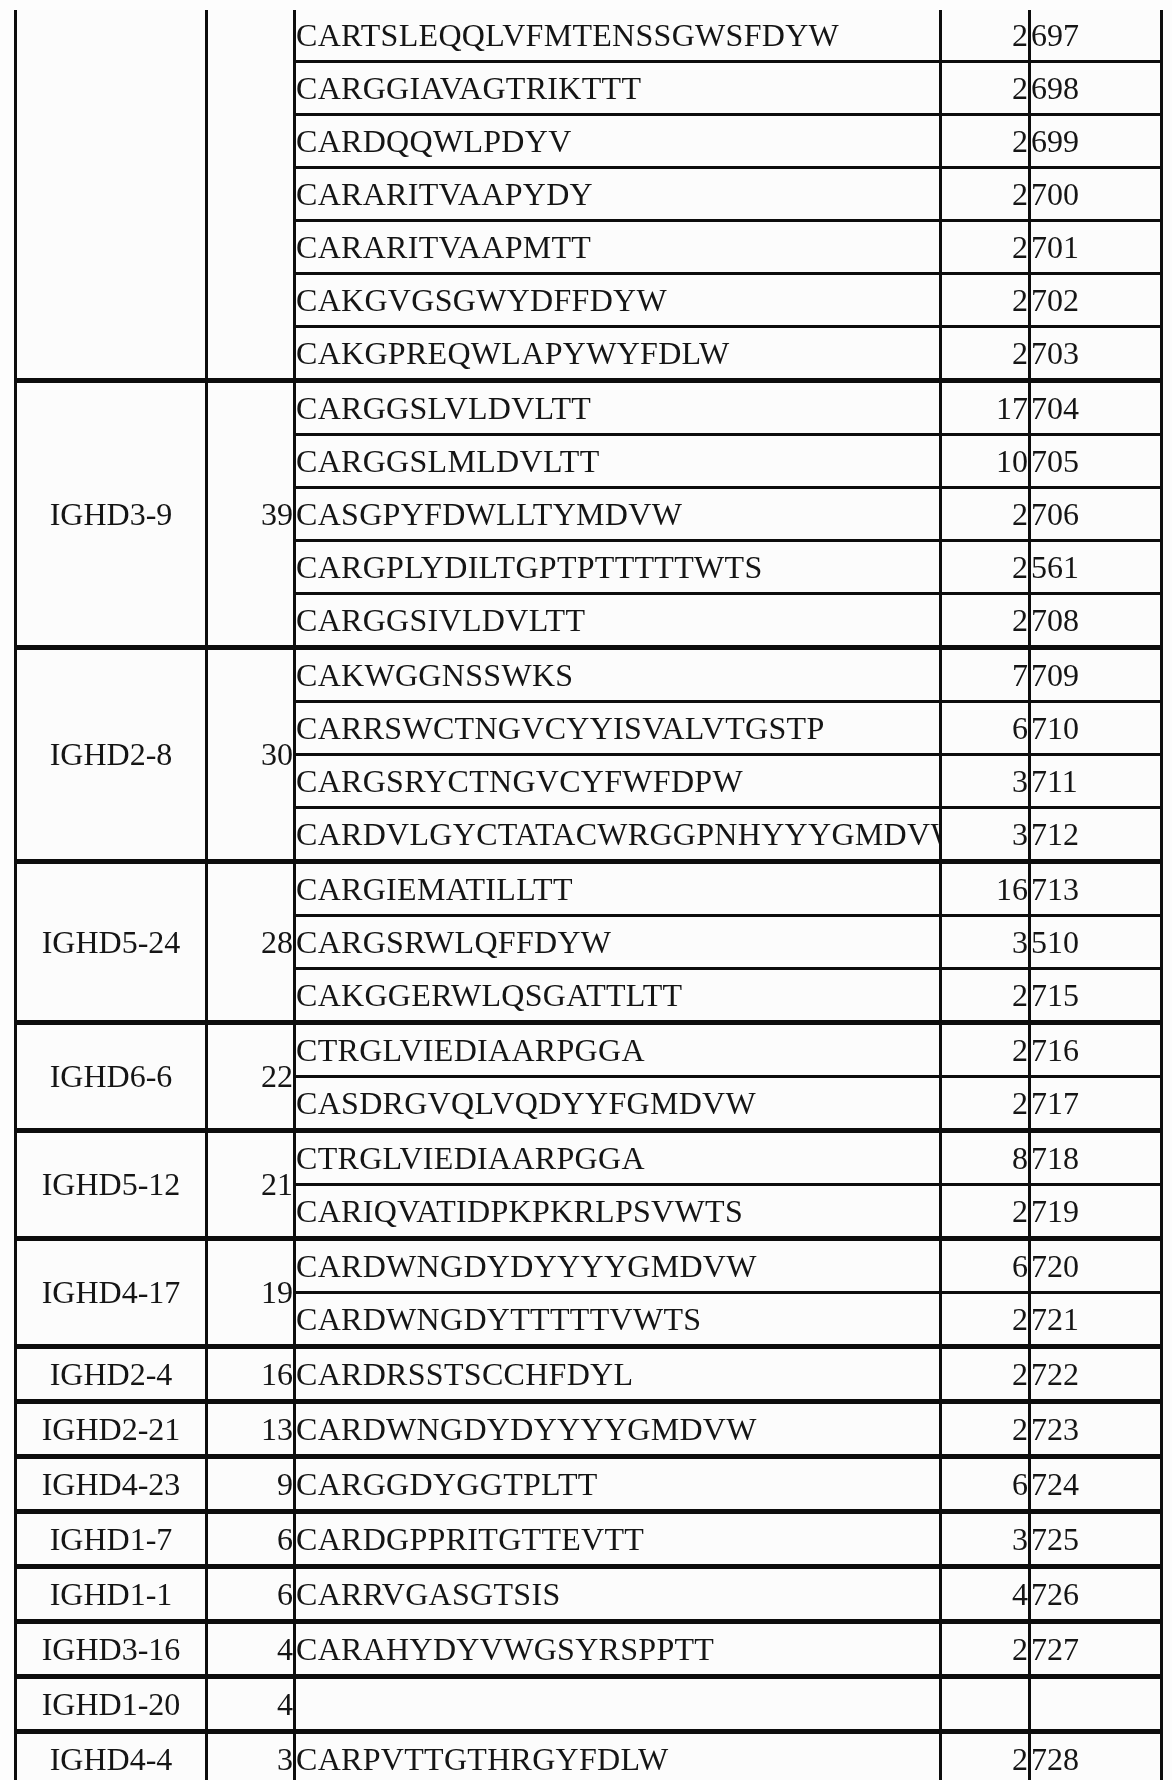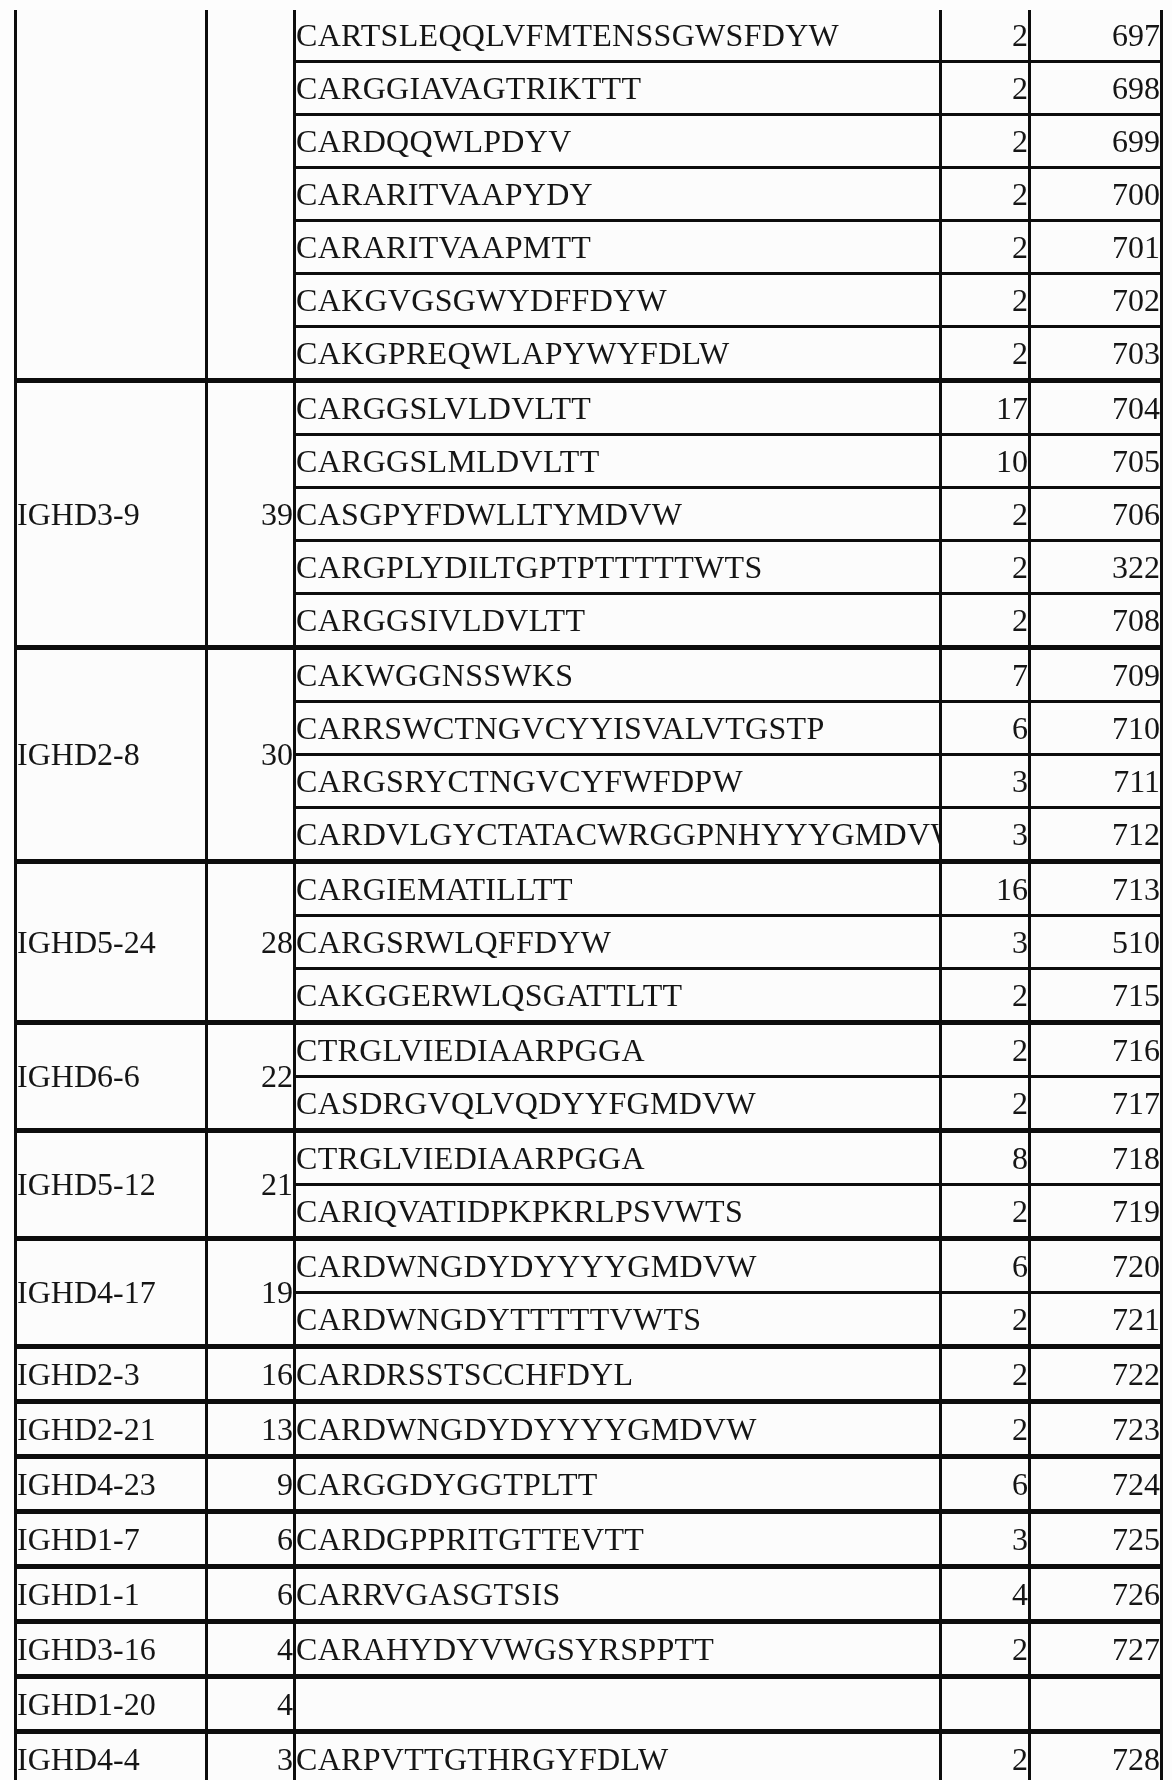--- a/index.html
+++ b/index.html
@@ -30,25 +30,25 @@
   }
   table.seq-table td {
     border: 3px solid #0d0d0d;
     height: 50px;
     padding: 0;
     overflow: hidden;
     white-space: nowrap;
     vertical-align: middle;
     background: #fcfcfc;
   }
-  td.col-gene   { text-align: left; }
+  td.col-gene   { text-align: center; }
   td.col-total  { text-align: right; }
   td.col-seq    { text-align: left;  padding-left: 13px; letter-spacing: 0.3px; }
   td.col-count  { text-align: right; padding-right: 13px; }
-  td.col-id     { text-align: right; padding-right: 15px; }
+  td.col-id     { text-align: left; padding-right: 15px; }
 
   tr.group-start td { border-top-width: 5px; }
   tr.row-first  td { border-top: none !important; }
 </style>
 </head>
 <body>
 
 <div class="scan-page">
   <table class="seq-table">
     <colgroup>
@@ -109,21 +109,21 @@
           <td class="col-id">705</td>
         </tr>
         <tr>
           <td class="col-seq">CASGPYFDWLLTYMDVW</td>
           <td class="col-count">2</td>
           <td class="col-id">706</td>
         </tr>
         <tr>
           <td class="col-seq">CARGPLYDILTGPTPTTTTTWTS</td>
           <td class="col-count">2</td>
-          <td class="col-id">322</td>
+          <td class="col-id">561</td>
         </tr>
         <tr>
           <td class="col-seq">CARGGSIVLDVLTT</td>
           <td class="col-count">2</td>
           <td class="col-id">708</td>
         </tr>
         <tr class="group-start">
           <td class="col-gene" rowspan="4">IGHD2-8</td>
           <td class="col-total" rowspan="4">30</td>
           <td class="col-seq">CAKWGGNSSWKS</td>
@@ -192,21 +192,21 @@
           <td class="col-seq">CARDWNGDYDYYYYGMDVW</td>
           <td class="col-count">6</td>
           <td class="col-id">720</td>
         </tr>
         <tr>
           <td class="col-seq">CARDWNGDYTTTTTVWTS</td>
           <td class="col-count">2</td>
           <td class="col-id">721</td>
         </tr>
         <tr class="group-start">
-          <td class="col-gene" rowspan="1">IGHD2-3</td>
+          <td class="col-gene" rowspan="1">IGHD2-4</td>
           <td class="col-total" rowspan="1">16</td>
           <td class="col-seq">CARDRSSTSCCHFDYL</td>
           <td class="col-count">2</td>
           <td class="col-id">722</td>
         </tr>
         <tr class="group-start">
           <td class="col-gene" rowspan="1">IGHD2-21</td>
           <td class="col-total" rowspan="1">13</td>
           <td class="col-seq">CARDWNGDYDYYYYGMDVW</td>
           <td class="col-count">2</td>

